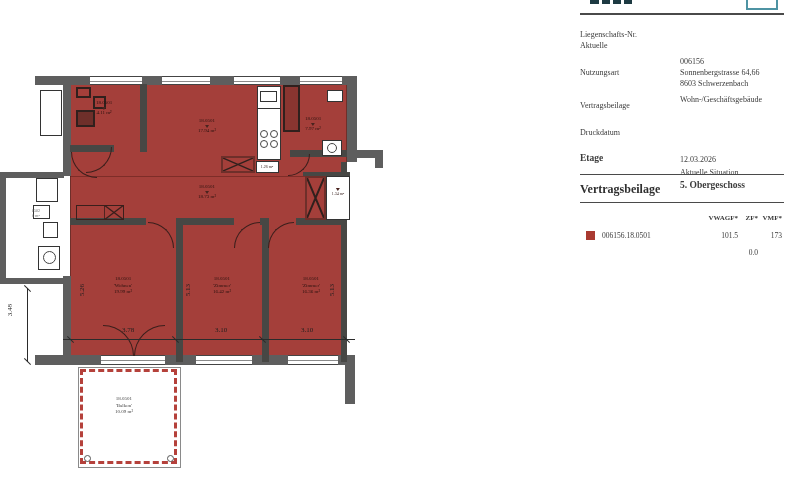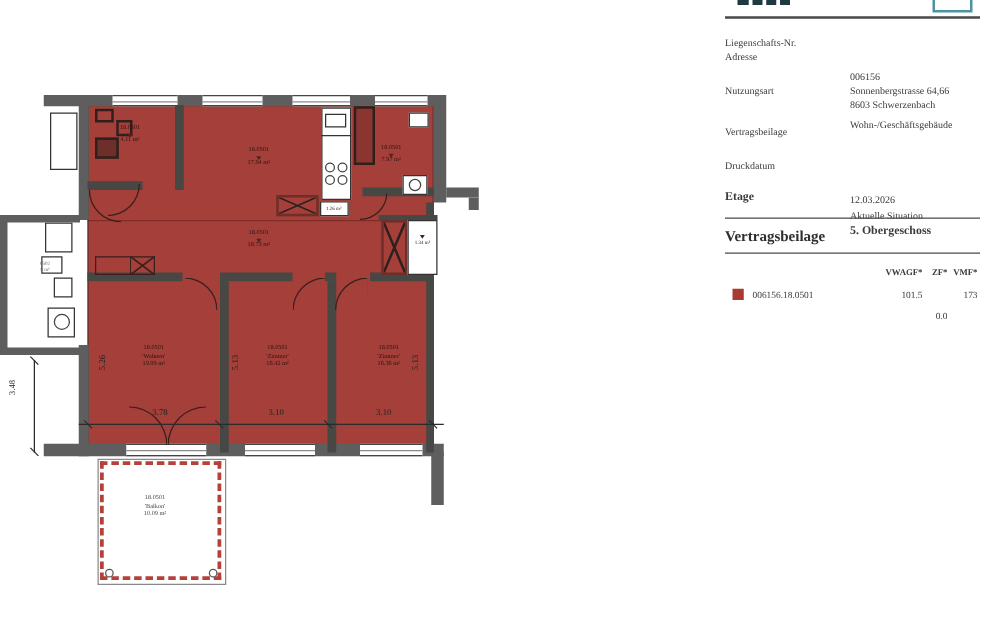--- a/index.html
+++ b/index.html
@@ -216,21 +216,21 @@
     <div class="logofrag" style="left:32px;top:0;width:8px;height:4px;"></div>
     <div class="logofrag" style="left:43px;top:0;width:8px;height:4px;"></div>
     <div class="logofrag" style="left:54px;top:0;width:8px;height:4px;"></div>
     <div class="abs" style="left:176px;top:-5px;width:32px;height:15px;border:2px solid #4e93a3;background:#fff;box-sizing:border-box;"></div>
 
     <div class="hr" style="left:10px;top:13px;height:2px;"></div>
 
     <div class="pl" style="left:10px;top:30px;">Liegenschafts-Nr.</div>
     <div class="pv" style="left:110px;top:30px;">006156</div>
 
-    <div class="pl" style="left:10px;top:41px;">Adresse</div>
+    <div class="pl" style="left:10px;top:41px;">Aktuelle</div>
     <div class="pv" style="left:110px;top:41px;">Sonnenbergstrasse 64,66</div>
     <div class="pv" style="left:110px;top:52px;text-align:center;">8603 Schwerzenbach</div>
 
     <div class="pl" style="left:10px;top:68px;">Nutzungsart</div>
     <div class="pv" style="left:110px;top:68px;">Wohn-/Geschäftsgebäude</div>
 
     <div class="pl" style="left:10px;top:101px;">Vertragsbeilage</div>
     <div class="pv" style="left:110px;top:101px;"></div>
 
     <div class="pl" style="left:10px;top:128px;">Druckdatum</div>

